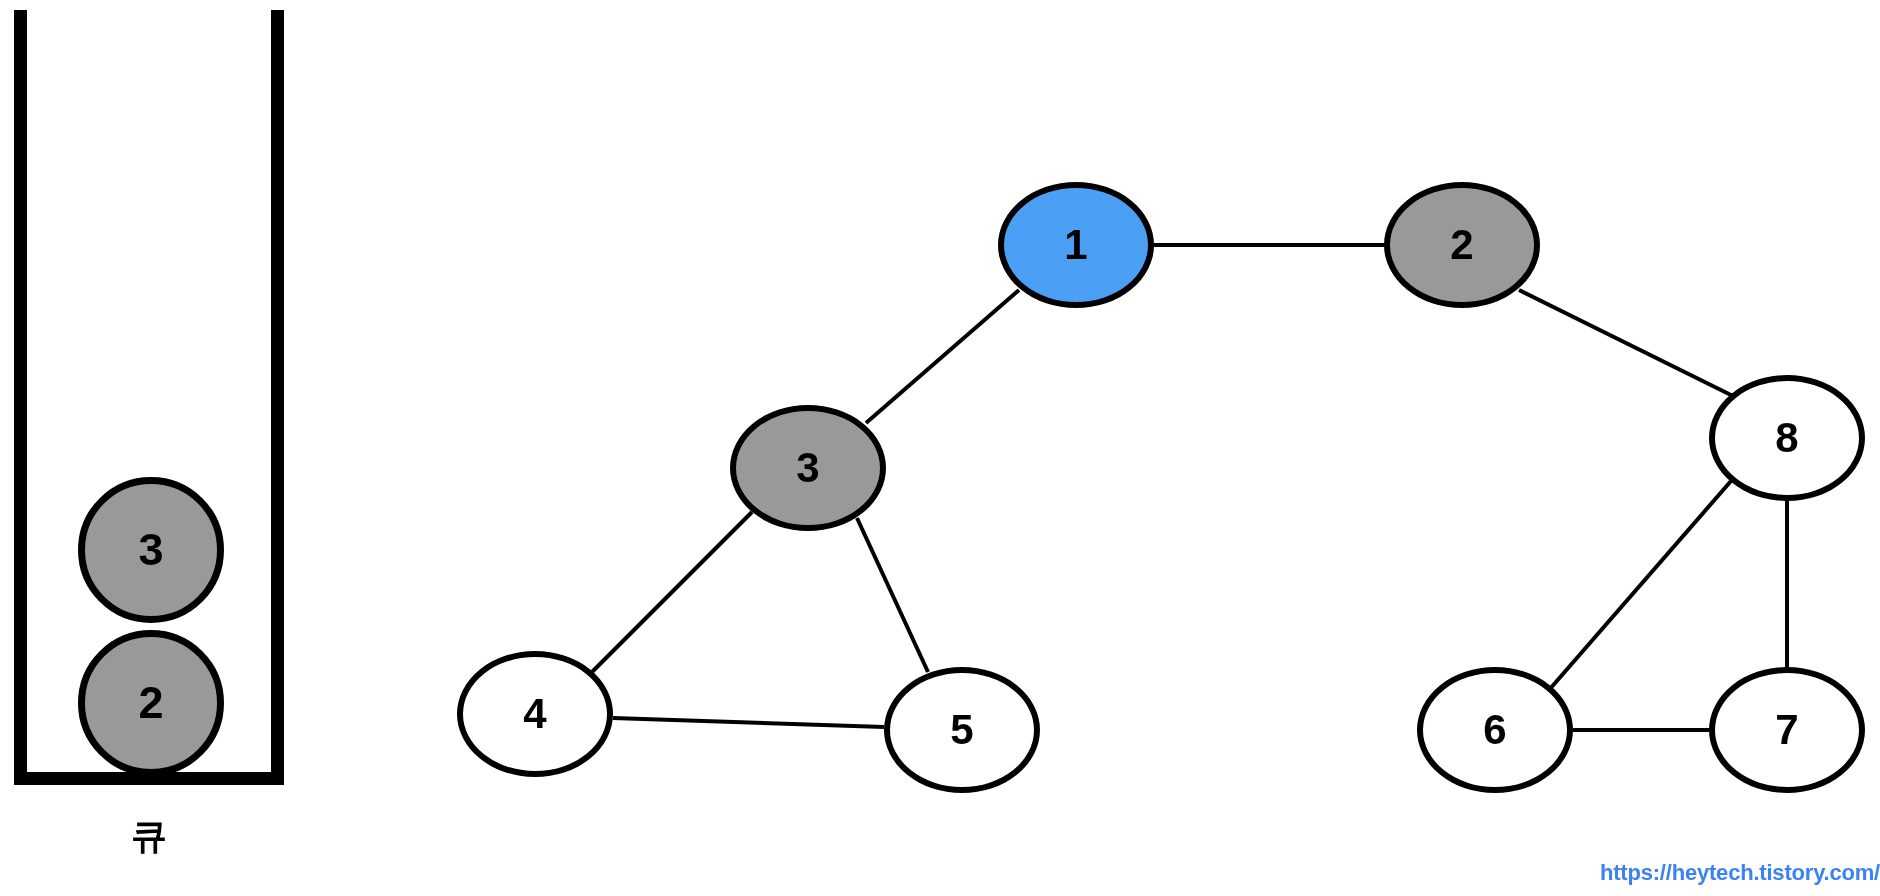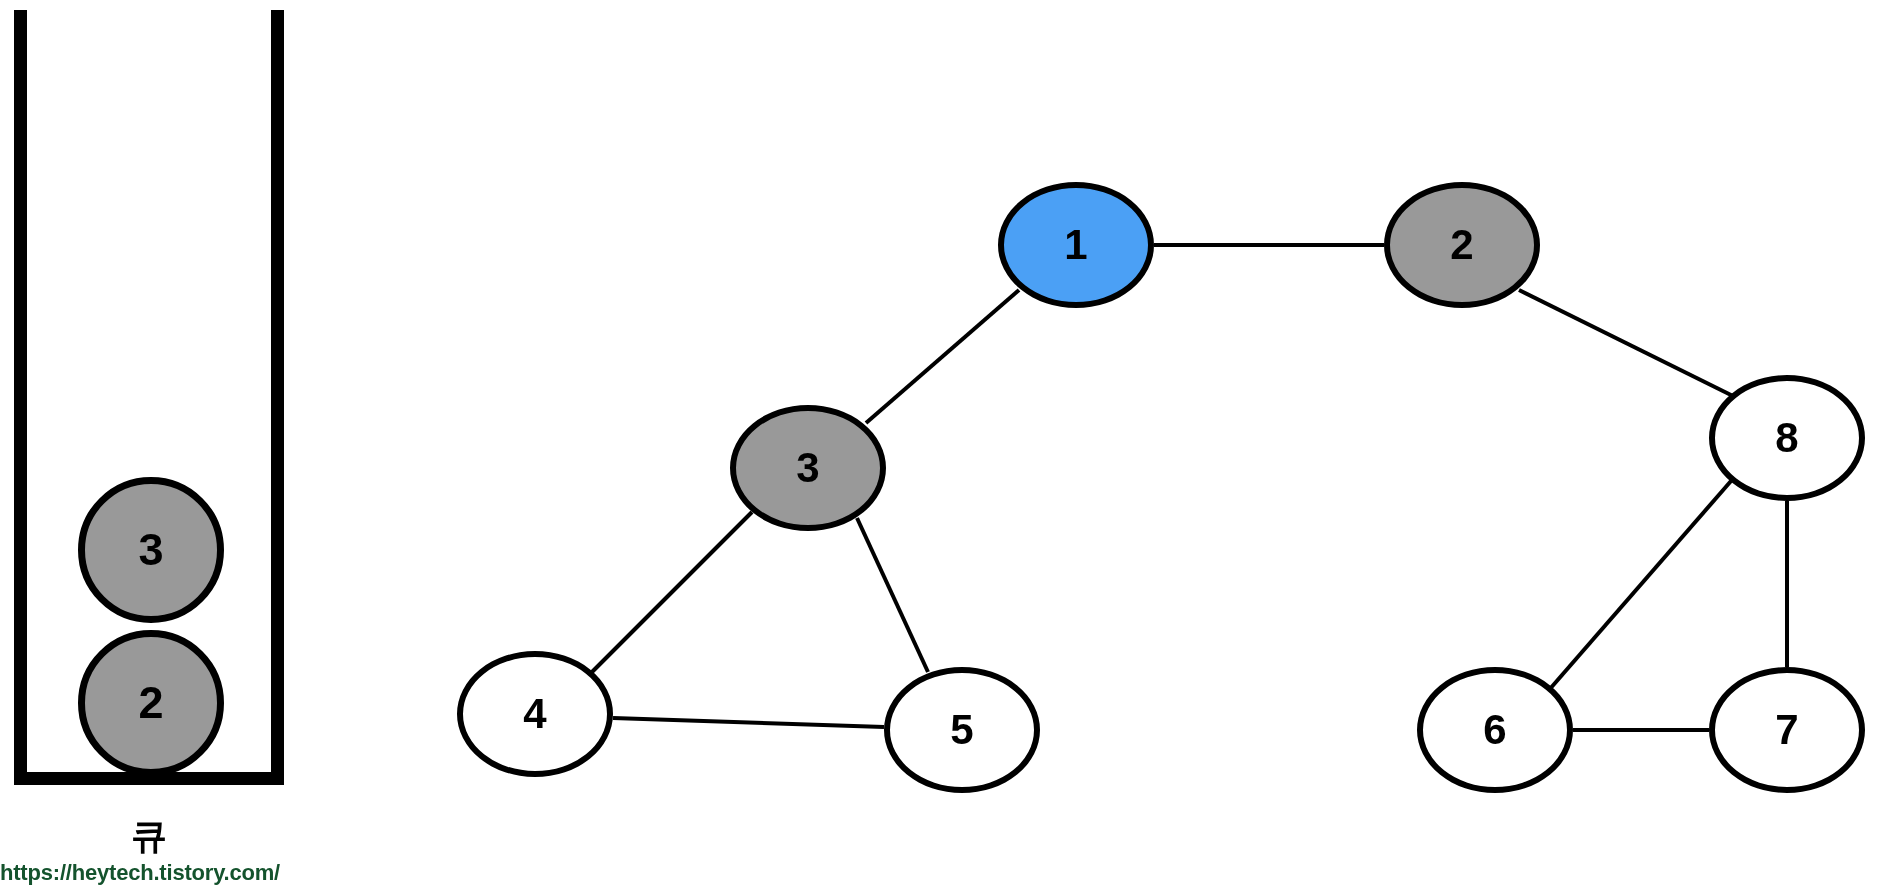--- a/index.html
+++ b/index.html
@@ -97,24 +97,24 @@
     font-family: "Liberation Sans", sans-serif;
     font-size: 42px;
   }
 
   
   #footer-url {
     position: absolute;
     left: 0;
     top: 860px;
     width: 1880px;
-    text-align: left;
+    text-align: right;
     font-size: 22px;
     font-weight: bold;
-    color: #14532d;
+    color: #3b82f6;
     font-family: "Liberation Sans", sans-serif;
     letter-spacing: -0.2px;
   }
 </style>
 </head>
 <body>
 
 <div id="stage">
 
   <div id="queue-panel">

